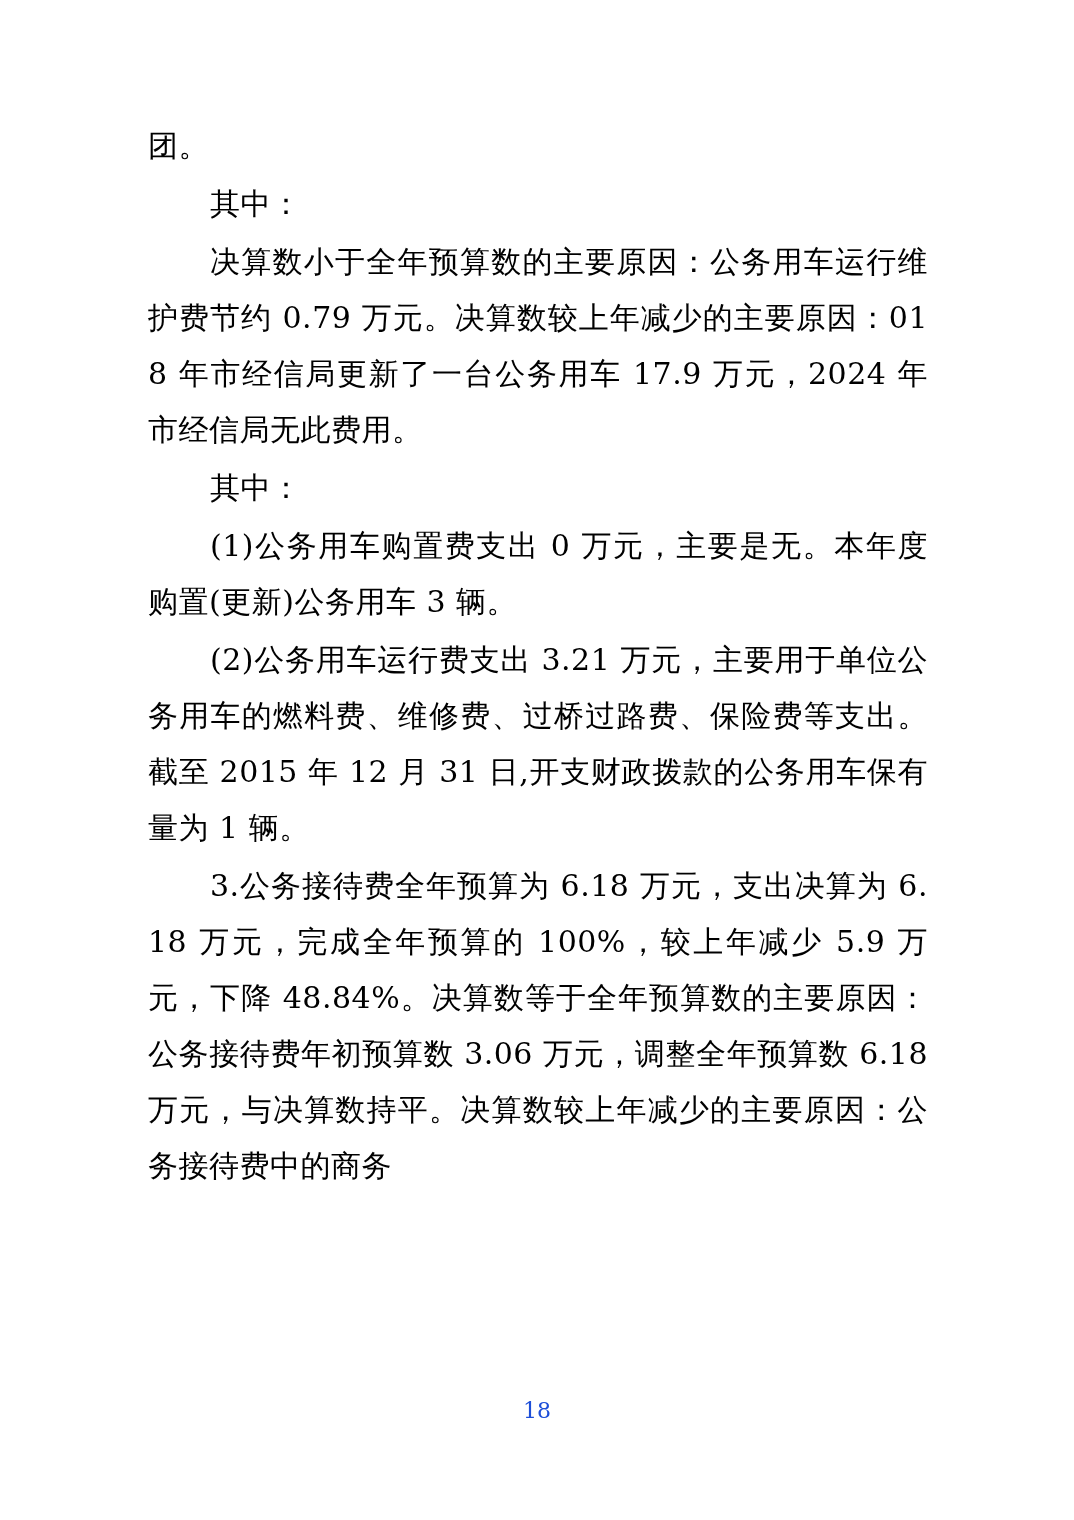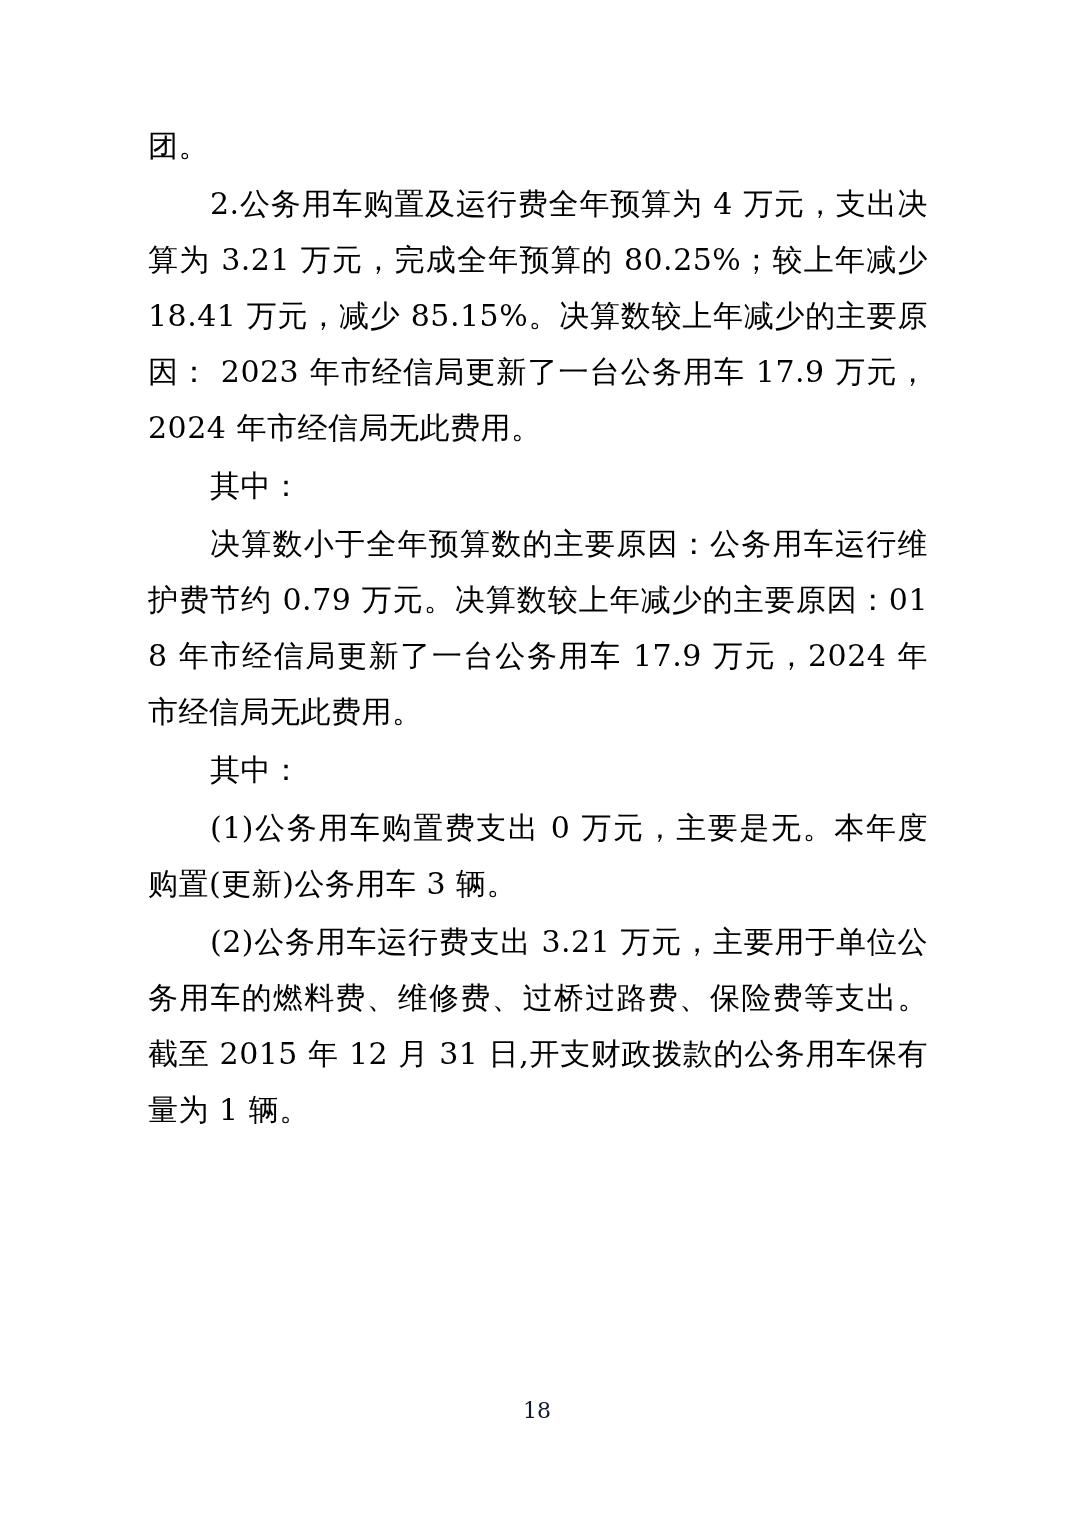--- a/index.html
+++ b/index.html
@@ -42,30 +42,30 @@
     text-align: left;
   }
   .footer {
     position: absolute;
     left: 0;
     top: 1398px;
     width: 100%;
     text-align: center;
     font-size: 22px;
     font-family: "DejaVu Serif", "Liberation Serif", serif;
-    color: #0f172a;
+    color: #1d4ed8;
   }
 </style>
 </head>
 <body>
 
 <div class="page">
   <div class="content">
     <p class="para noindent lastline-left">团。</p>
-    <p class="para indent">2.公务用车购置及运行费全年预算为 4 万元，支出决算为 3.21 万元，完成全年预算的 80.25%；较上年减少 18.41 万元，减少 85.15%。决算数较上年减少的主要原因： 2023 年市经信局更新了一台公务用车 17.9 万元，2024 年市经信局无此费用。</p>
     <p class="para indent lastline-left">其中：</p>
     <p class="para indent">决算数小于全年预算数的主要原因：公务用车运行维护费节约 0.79 万元。决算数较上年减少的主要原因：018 年市经信局更新了一台公务用车 17.9 万元，2024 年市经信局无此费用。</p>
     <p class="para indent lastline-left">其中：</p>
     <p class="para indent">(1)公务用车购置费支出 0 万元，主要是无。本年度购置(更新)公务用车 3 辆。</p>
     <p class="para indent">(2)公务用车运行费支出 3.21 万元，主要用于单位公务用车的燃料费、维修费、过桥过路费、保险费等支出。截至 2015 年 12 月 31 日,开支财政拨款的公务用车保有量为 1 辆。</p>
+    <p class="para indent">3.公务接待费全年预算为 6.18 万元，支出决算为 6.18 万元，完成全年预算的 100%，较上年减少 5.9 万元，下降 48.84%。决算数等于全年预算数的主要原因：公务接待费年初预算数 3.06 万元，调整全年预算数 6.18 万元，与决算数持平。决算数较上年减少的主要原因：公务接待费中的商务</p>
   </div>
   <div class="footer">18</div>
 </div>
 
 </body></html>

